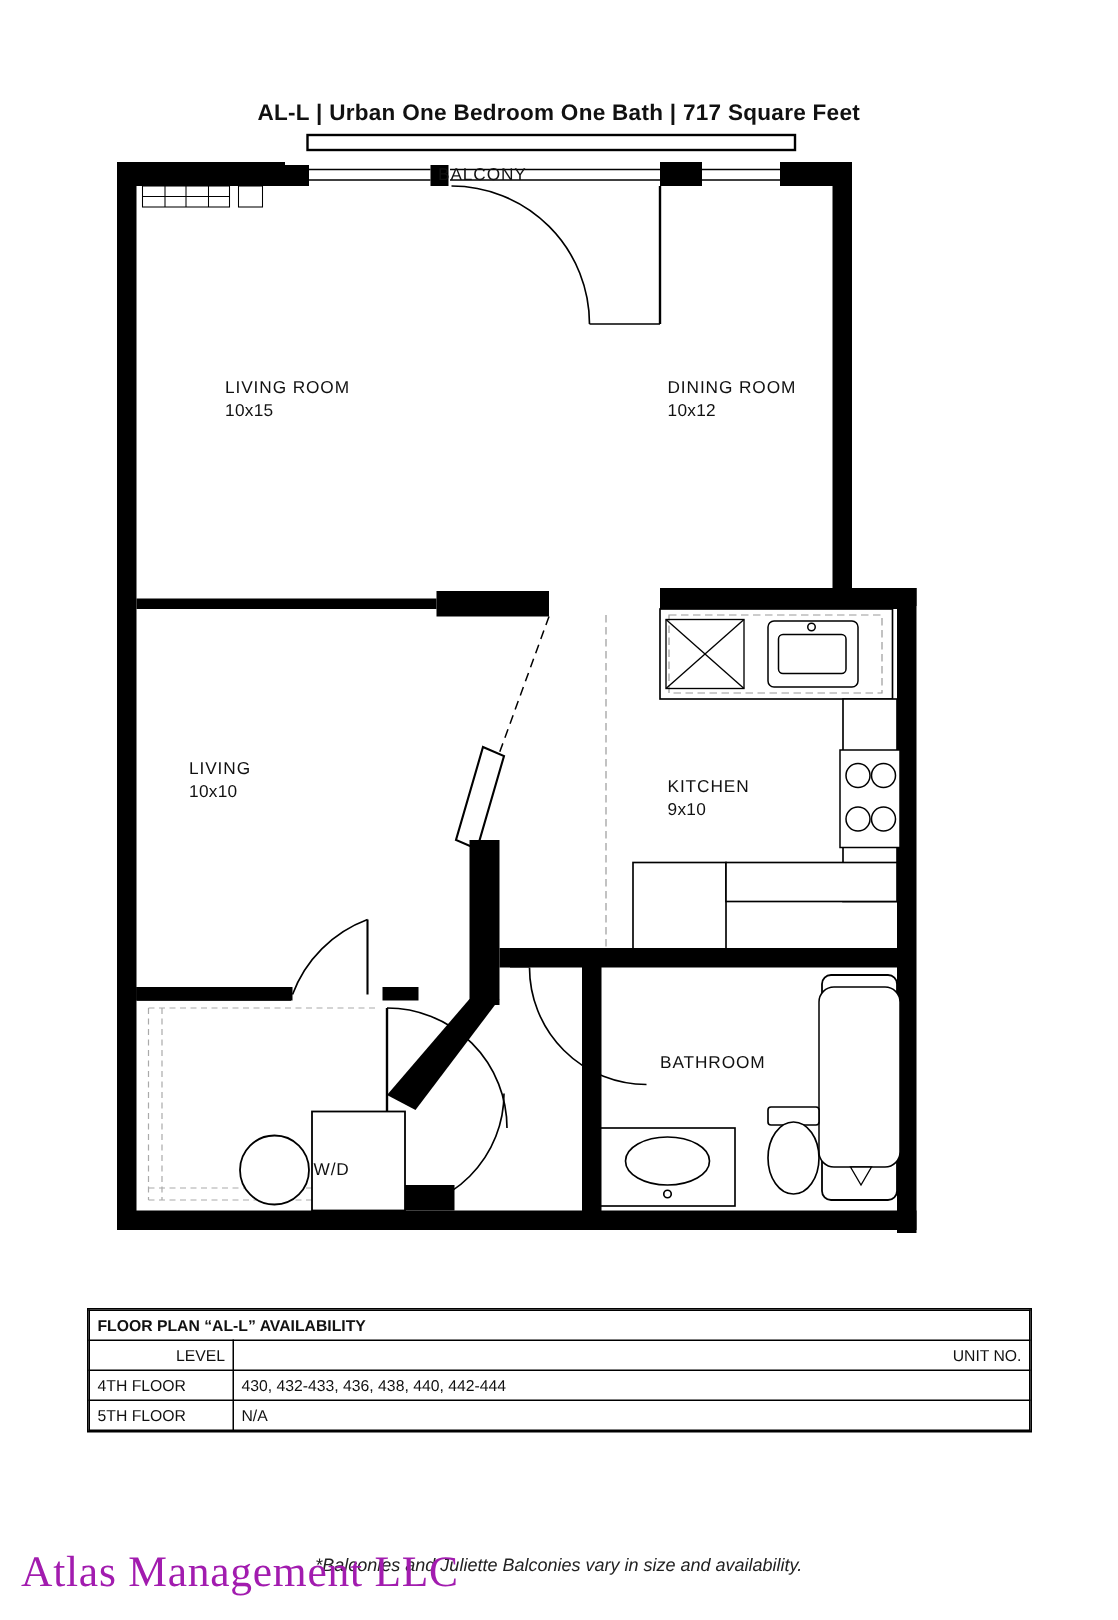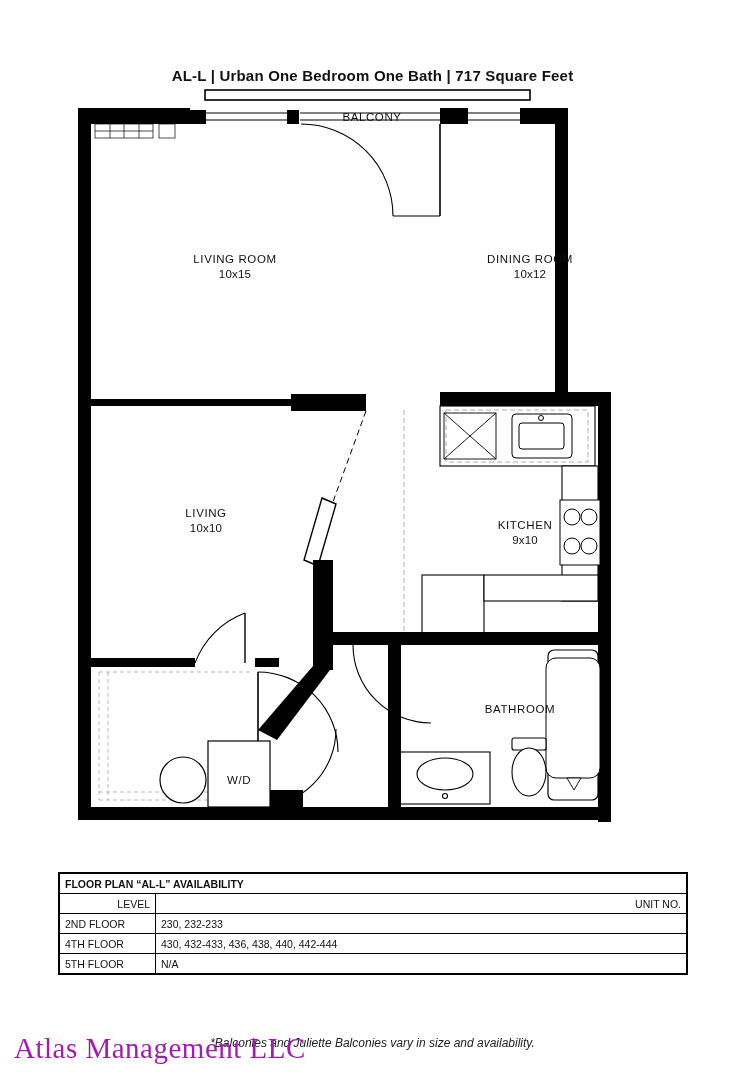--- a/index.html
+++ b/index.html
@@ -13,21 +13,21 @@
   .title{
     position:absolute;top:42px;left:0;width:745px;text-align:center;
     font-size:15px;font-weight:bold;letter-spacing:.2px;margin-top:25px;
   }
   .plan{
     position:absolute;left:0;top:80px;width:745px;height:760px;
   }
   .plan svg{display:block;}
 
   
-  .lbl{position:absolute;text-align:center;font-size:11.5px;line-height:15px;letter-spacing:.6px;color:#111;}
+  .lbl{position:absolute;text-align:left;font-size:11.5px;line-height:15px;letter-spacing:.6px;color:#111;}
   .lbl .sz{font-size:11.5px;letter-spacing:.2px;}
 
   
   .avail{
     position:absolute;left:58px;top:872px;width:628px;
     border:1px solid #000;border-collapse:collapse;font-size:10.5px;
   }
   .avail table{border-collapse:collapse;width:100%;}
   .avail td{border:1px solid #000;padding:2px 5px;height:15px;font-size:10.5px;margin-top:38px;}
   .avail .hdr td{font-weight:normal;text-align:right;}
@@ -238,24 +238,20 @@
   <table>
     <tbody>
         <tr class="titlerow">
       <td colspan="2">FLOOR PLAN “AL-L” AVAILABILITY</td>
     </tr>
     <tr class="hdr">
       <td class="c1">LEVEL</td>
       <td>UNIT NO.</td>
     </tr>
     <tr>
-      <td class="c1">2ND FLOOR</td>
-      <td>230, 232-233</td>
-    </tr>
-    <tr>
       <td class="c1">4TH FLOOR</td>
       <td>430, 432-433, 436, 438, 440, 442-444</td>
     </tr>
     <tr>
       <td class="c1">5TH FLOOR</td>
       <td>N/A</td>
     </tr>
   </tbody>
     </table>
 </div>

